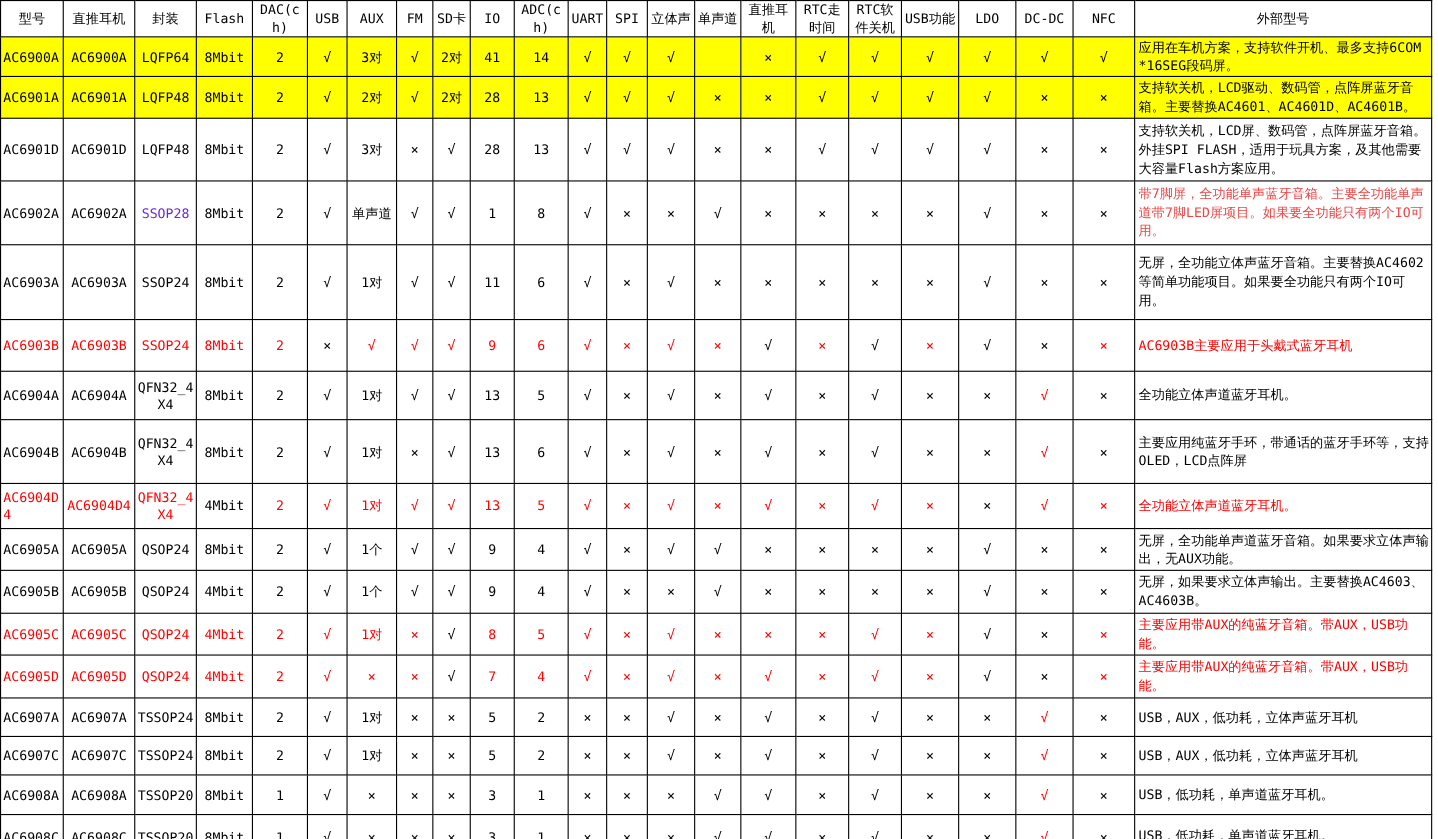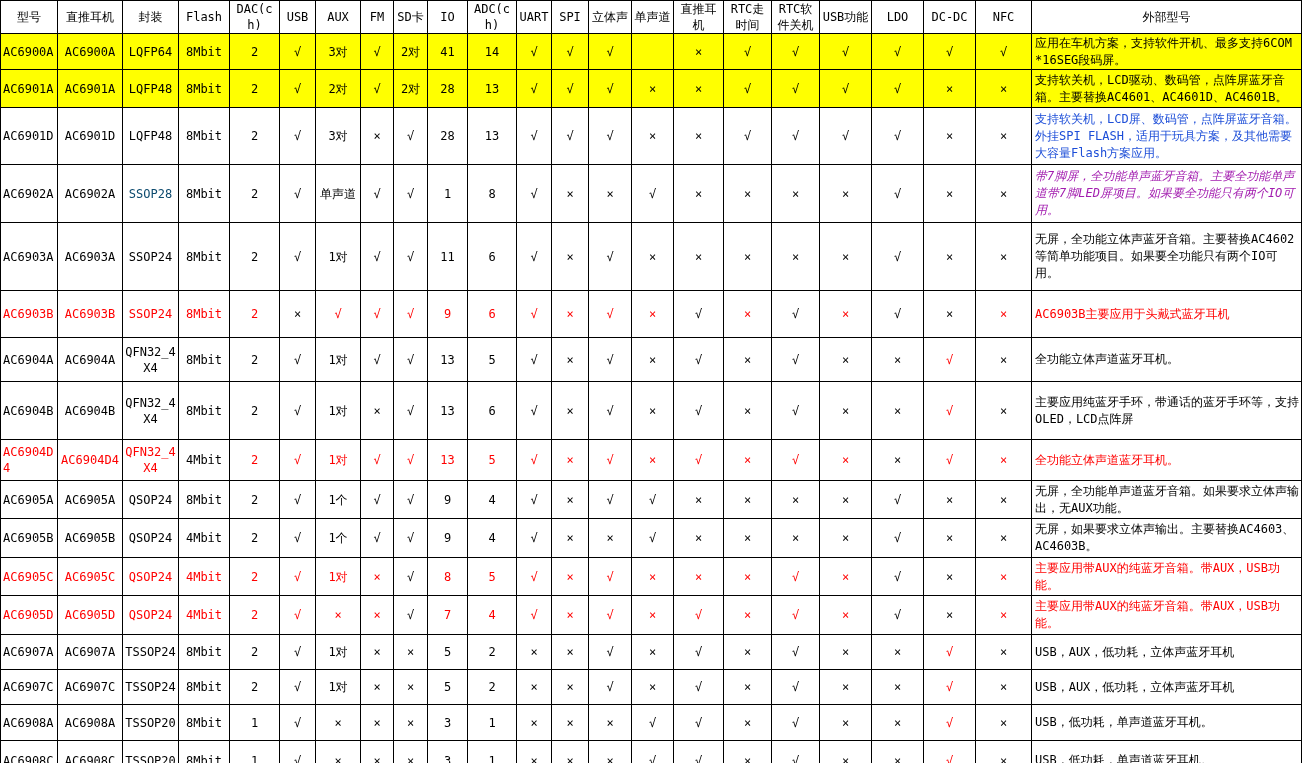--- a/index.html
+++ b/index.html
@@ -166,46 +166,46 @@
           <td style="color: rgb(0, 0, 0);">√</td>
           <td style="color: rgb(0, 0, 0);">√</td>
           <td style="color: rgb(0, 0, 0);">×</td>
           <td style="color: rgb(0, 0, 0);">×</td>
           <td style="color: rgb(0, 0, 0);">√</td>
           <td style="color: rgb(0, 0, 0);">√</td>
           <td style="color: rgb(0, 0, 0);">√</td>
           <td style="color: rgb(0, 0, 0);">√</td>
           <td style="color: rgb(0, 0, 0);">×</td>
           <td style="color: rgb(0, 0, 0);">×</td>
-          <td class="c-app" style="color: #1d4ed8;">支持软关机，LCD屏、数码管，点阵屏蓝牙音箱。外挂SPI FLASH，适用于玩具方案，及其他需要大容量Flash方案应用。</td>
+          <td class="c-app" style="color: #000000;">支持软关机，LCD屏、数码管，点阵屏蓝牙音箱。外挂SPI FLASH，适用于玩具方案，及其他需要大容量Flash方案应用。</td>
         </tr>
         <tr style="height: 58px;">
           <td class="c-model" style="color: rgb(0, 0, 0);">AC6902A</td>
           <td style="color: rgb(0, 0, 0);">AC6902A</td>
-          <td style="color: #0c4a6e;">SSOP28</td>
+          <td style="color: #6d28d9;">SSOP28</td>
           <td style="color: rgb(0, 0, 0);">8Mbit</td>
           <td style="color: rgb(0, 0, 0);">2</td>
           <td style="color: rgb(0, 0, 0);">√</td>
           <td style="color: rgb(0, 0, 0);">单声道</td>
           <td style="color: rgb(0, 0, 0);">√</td>
           <td style="color: rgb(0, 0, 0);">√</td>
           <td style="color: rgb(0, 0, 0);">1</td>
           <td style="color: rgb(0, 0, 0);">8</td>
           <td style="color: rgb(0, 0, 0);">√</td>
           <td style="color: rgb(0, 0, 0);">×</td>
           <td style="color: rgb(0, 0, 0);">×</td>
           <td style="color: rgb(0, 0, 0);">√</td>
           <td style="color: rgb(0, 0, 0);">×</td>
           <td style="color: rgb(0, 0, 0);">×</td>
           <td style="color: rgb(0, 0, 0);">×</td>
           <td style="color: rgb(0, 0, 0);">×</td>
           <td style="color: rgb(0, 0, 0);">√</td>
           <td style="color: rgb(0, 0, 0);">×</td>
           <td style="color: rgb(0, 0, 0);">×</td>
-          <td class="c-app" style="color: #a21caf; font-style: italic;">带7脚屏，全功能单声蓝牙音箱。主要全功能单声道带7脚LED屏项目。如果要全功能只有两个IO可用。</td>
+          <td class="c-app" style="color: #ef4444;">带7脚屏，全功能单声蓝牙音箱。主要全功能单声道带7脚LED屏项目。如果要全功能只有两个IO可用。</td>
         </tr>
         <tr style="height: 68px;">
           <td class="c-model" style="color: rgb(0, 0, 0);">AC6903A</td>
           <td style="color: rgb(0, 0, 0);">AC6903A</td>
           <td style="color: rgb(0, 0, 0);">SSOP24</td>
           <td style="color: rgb(0, 0, 0);">8Mbit</td>
           <td style="color: rgb(0, 0, 0);">2</td>
           <td style="color: rgb(0, 0, 0);">√</td>
           <td style="color: rgb(0, 0, 0);">1对</td>
           <td style="color: rgb(0, 0, 0);">√</td>

